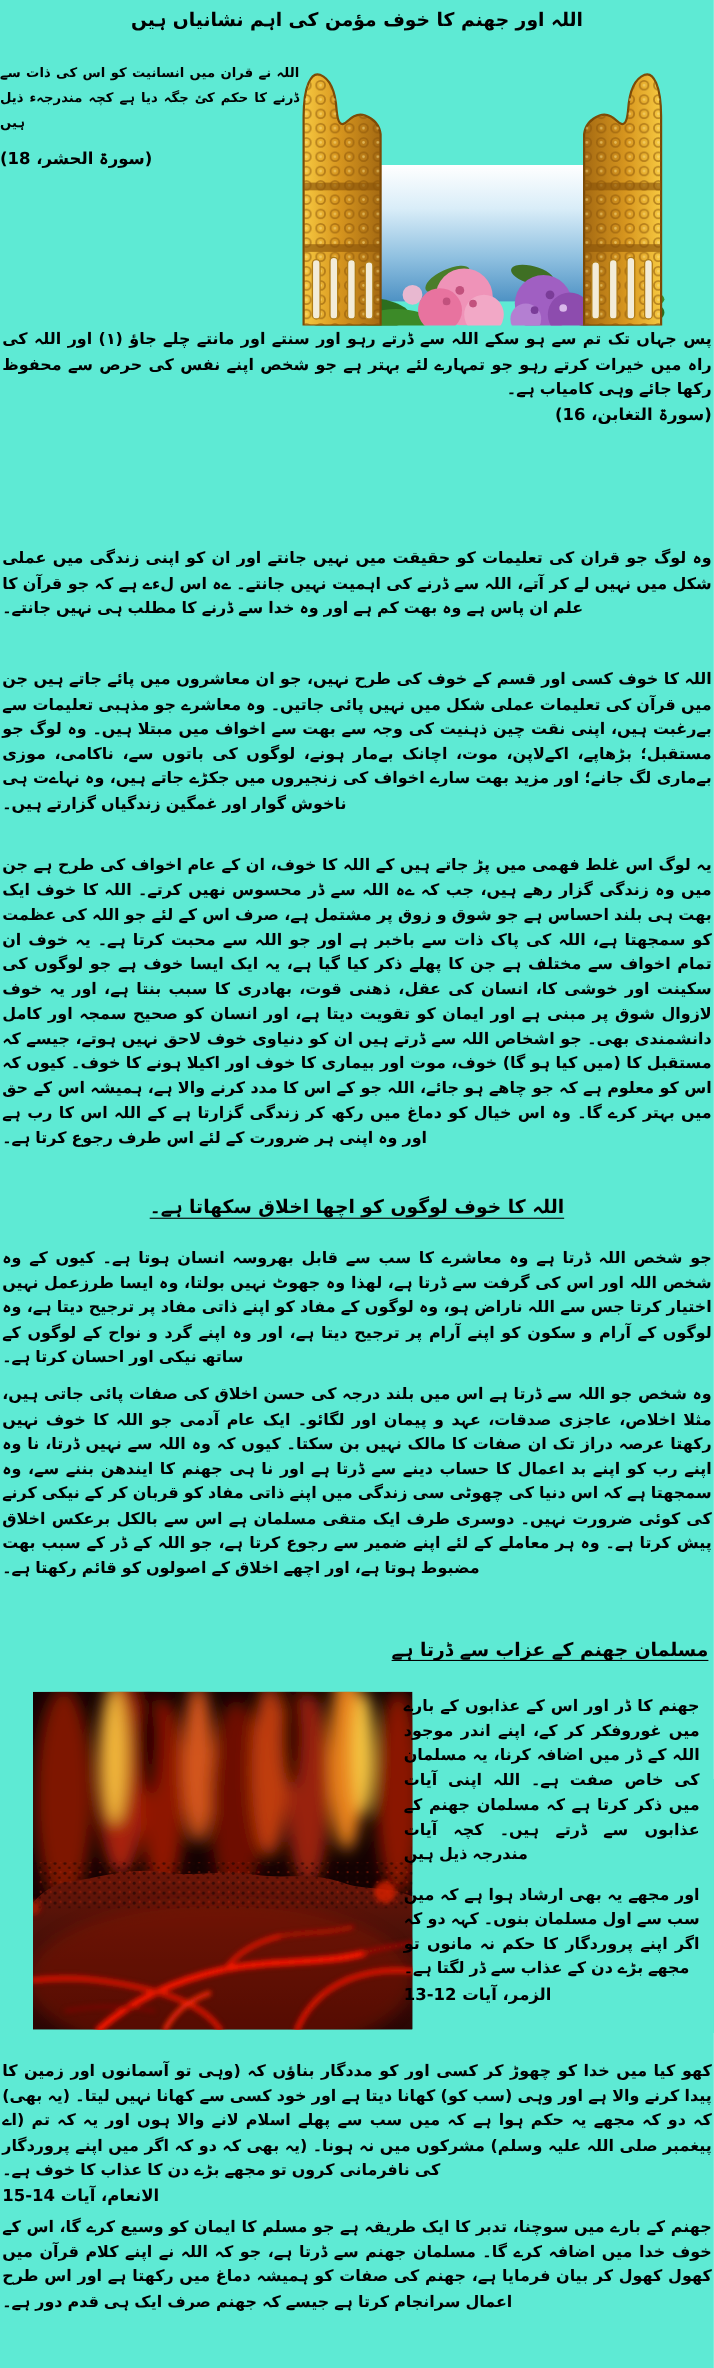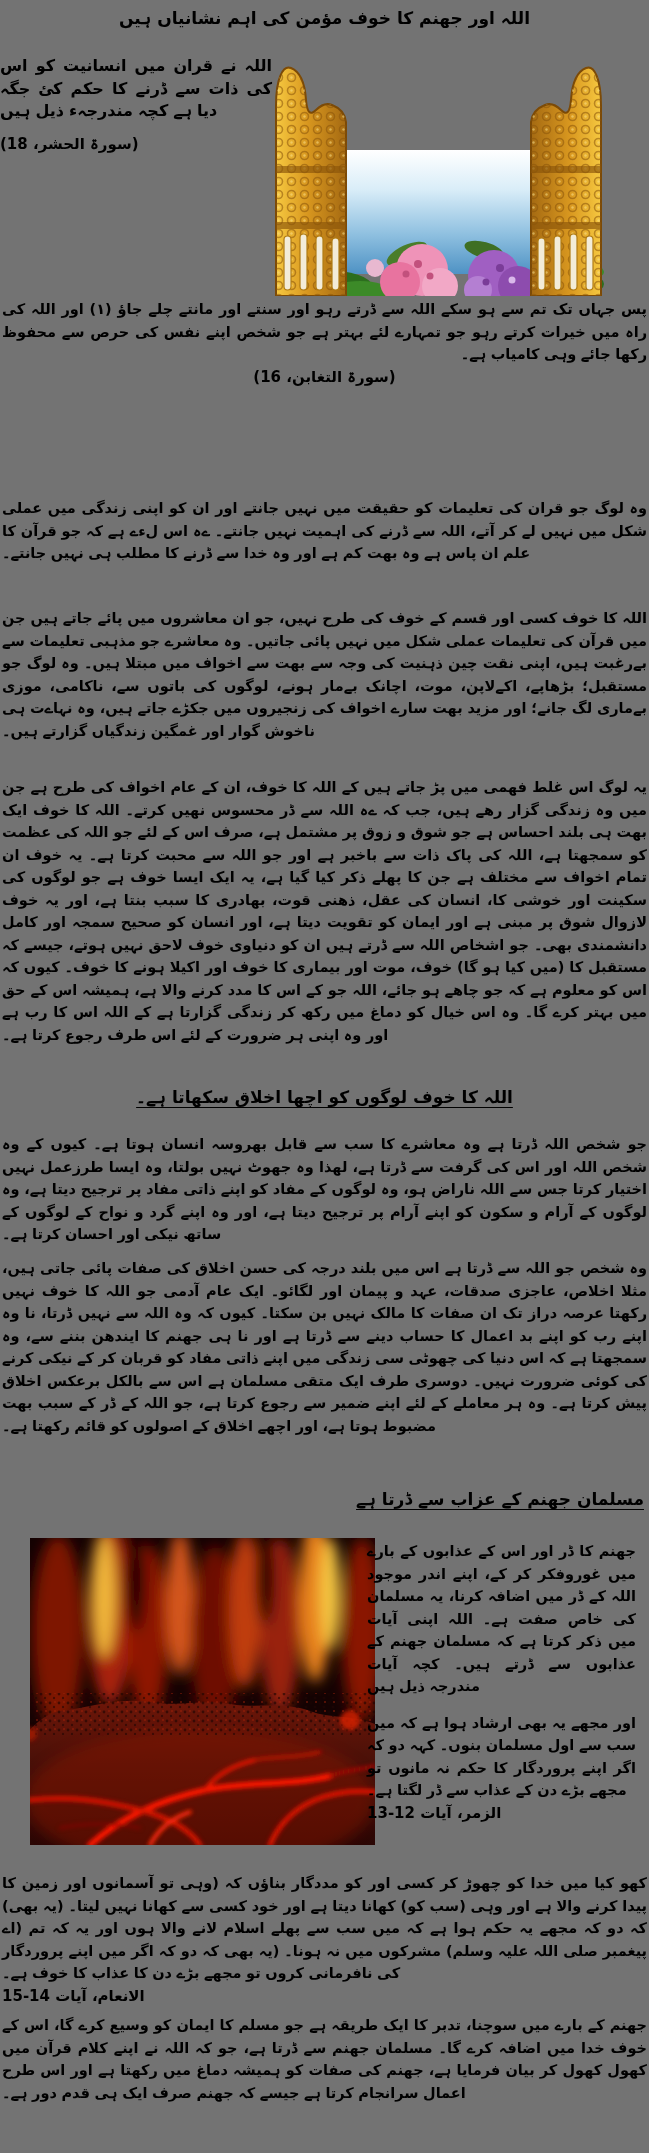--- a/index.html
+++ b/index.html
@@ -1,29 +1,29 @@
 <!DOCTYPE html>
 <html lang="ur" dir="rtl"><head>
 <meta charset="utf-8">
 <style>
   html,body{margin:0;padding:0;background:#fff;}
   .page{
-    position:relative;width:649px;height:2153px;background:#737373;
+    position:relative;width:649px;height:2153px;background:#5eead4;
     font-family:"DejaVu Sans","Liberation Sans",sans-serif;
     direction:rtl;color:#000;font-weight:700;overflow:hidden;
   }
   .title{position:absolute;top:8px;left:0;right:0;margin:0;text-align:center;font-size:17px;font-weight:700;}
   .para{margin:0;font-size:14.5px;line-height:22.5px;text-align:justify;text-align-last:right;word-spacing:-0.5px;}
   .para.last-left{text-align-last:left;}
   .ref{margin:0;font-size:15px;line-height:22.5px;}
   .ref.align-left{text-align:left;}
-  .ref.align-right{text-align:center;}
+  .ref.align-right{text-align:right;}
   .block{position:absolute;left:2px;width:645px;}
   .intro{position:absolute;top:55px;left:0;width:272px;}
-  .intro .para{font-size:16px;}
+  .intro .para{font-size:12px;}
   .intro .gap{height:10px;}
   .gates-fig{position:absolute;left:272px;top:58px;width:333px;height:238px;margin:0;}
   .hell-fig{position:absolute;left:30px;top:1538px;width:345px;height:307px;margin:0;}
   .sidecol{position:absolute;top:1540px;right:13px;width:269px;margin-left:28px;}
   .sidecol .gap{height:14px;}
   .heading{position:absolute;left:0;right:0;margin:0;font-size:17px;font-weight:700;}
   .heading .u{text-decoration:underline;text-underline-offset:4px;}
   .heading-center{top:1087px;text-align:center;}
   .heading-right{top:1489px;text-align:right;padding-left:12px;padding-right:5px;}
   figure svg{display:block;width:100%;height:100%;}

